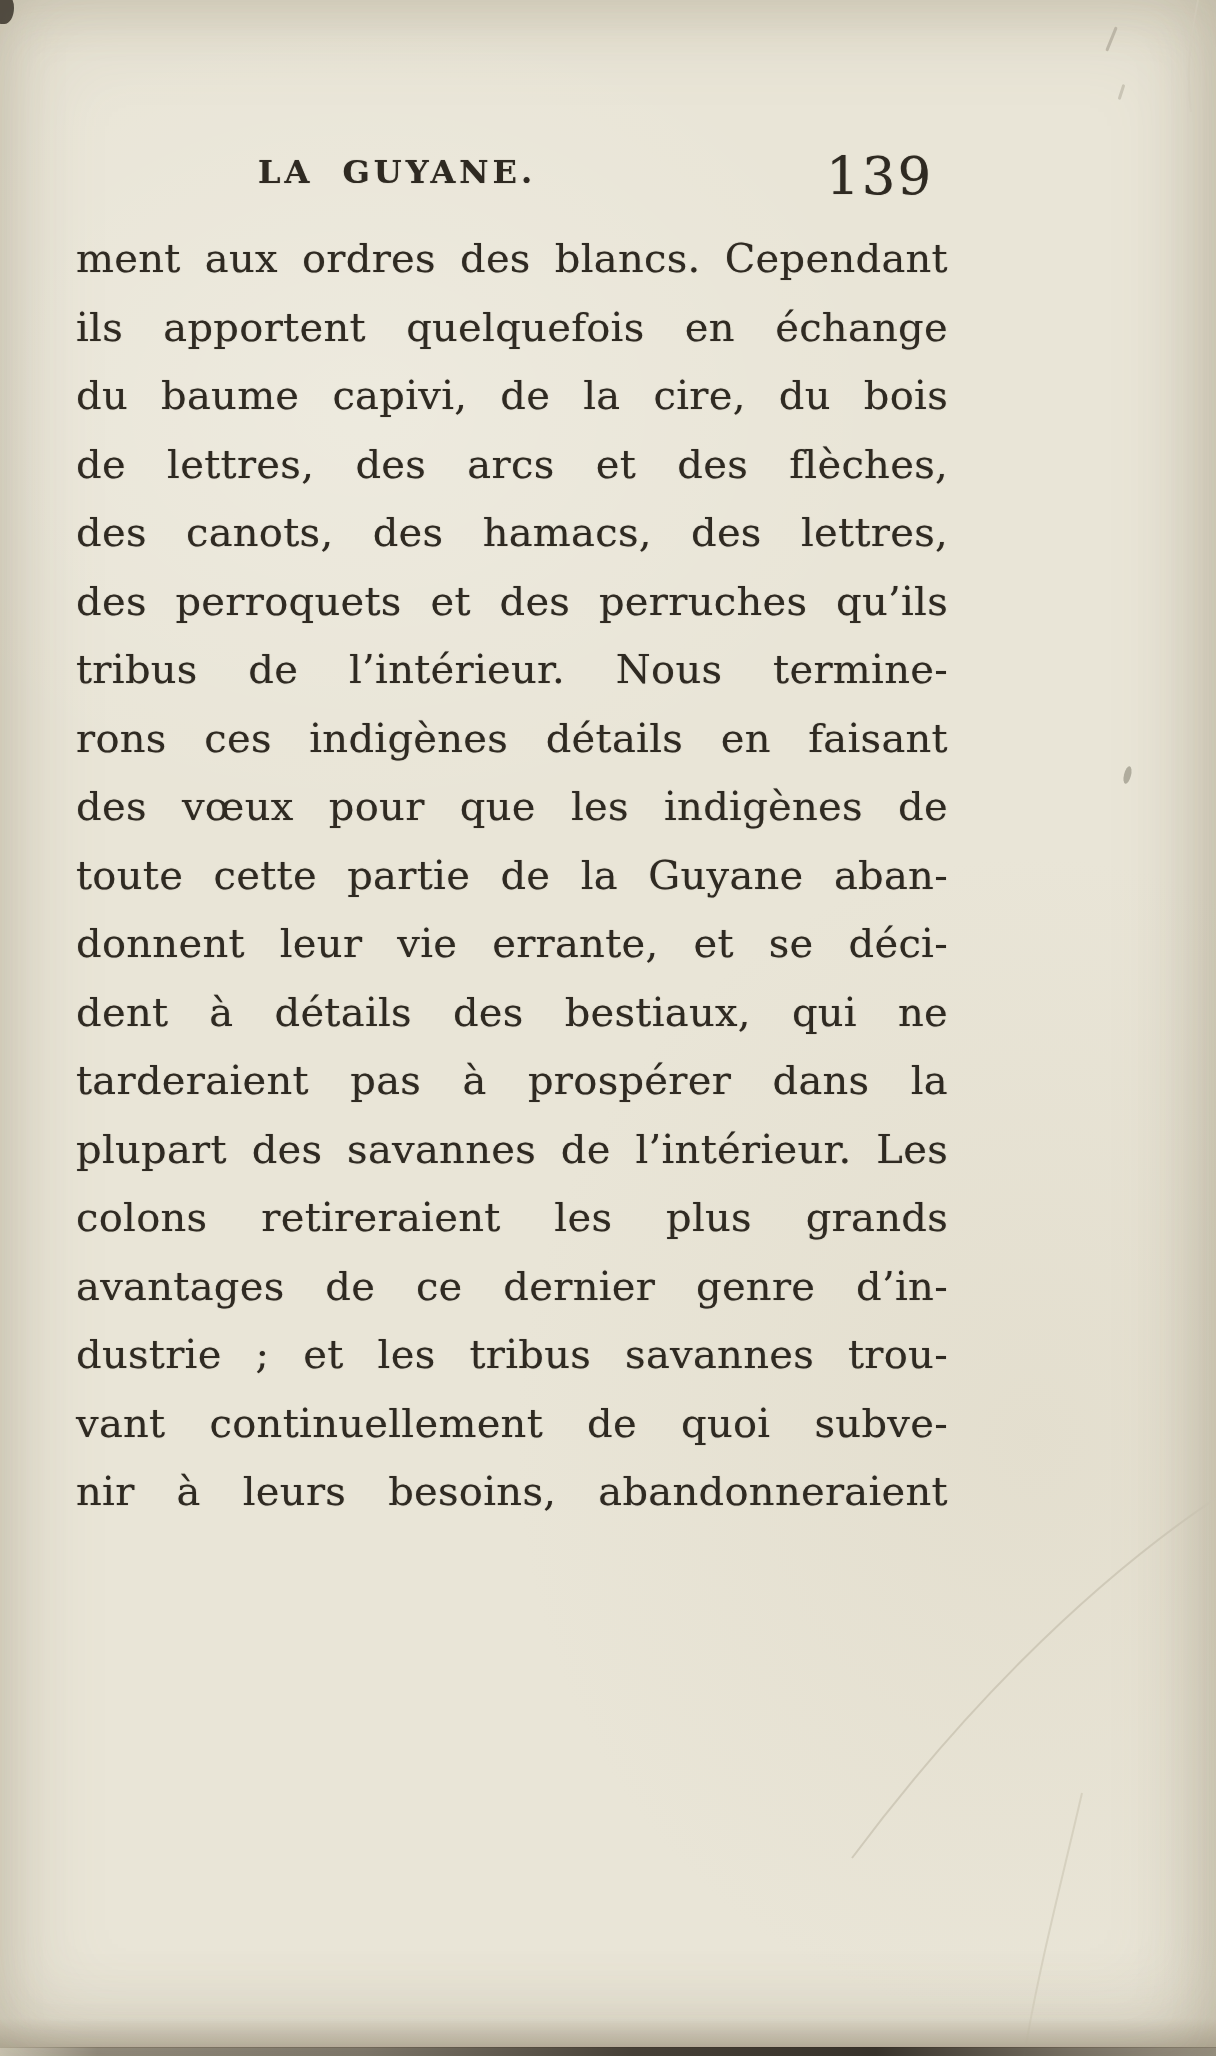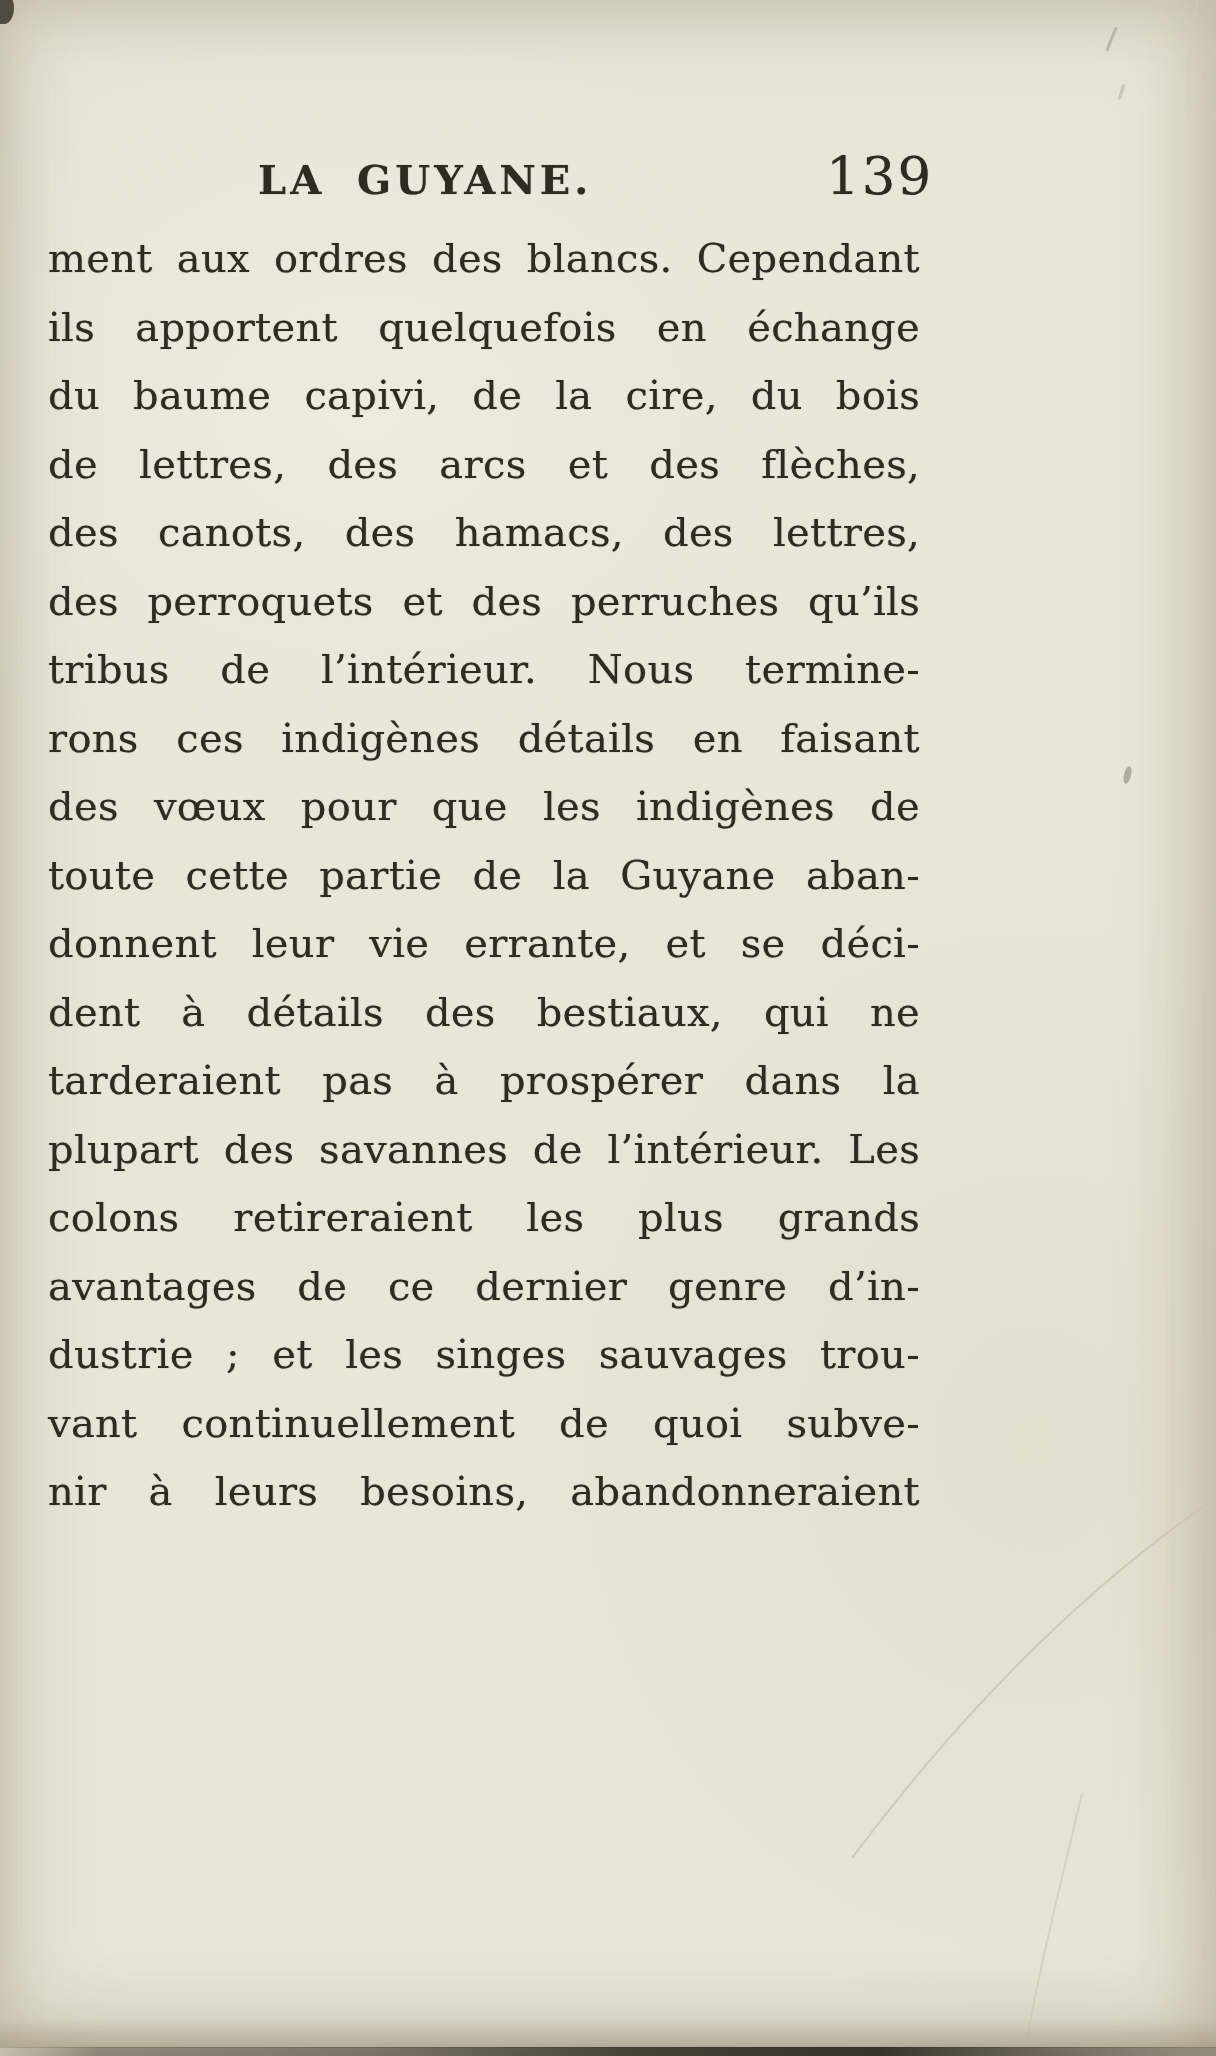--- a/index.html
+++ b/index.html
@@ -15,38 +15,38 @@
     box-shadow:
       inset 0 0 90px 18px rgba(138,126,98,0.18),
       inset -26px 0 60px rgba(138,126,98,0.10),
       inset 0 -36px 70px rgba(126,114,88,0.16),
       inset 0 18px 50px rgba(150,140,112,0.10);
     font-family:"DejaVu Serif", serif;
     color:#2f2a22;
   }
   .running-title{
     position:absolute;
-    left:258px; top:156px;
+    left:258px; top:148px;
     height:48px; line-height:48px;
-    font-size:40px; font-weight:bold;
+    font-size:32px; font-weight:bold;
     letter-spacing:4px; word-spacing:14px;
     white-space:nowrap;
     text-shadow:0 0 1px rgba(47,42,34,0.55);
   }
   .page-number{
     position:absolute;
     left:826px; top:152px;
     height:48px; line-height:48px;
     font-size:53px;
     letter-spacing:2px;
     text-shadow:0 0 1px rgba(47,42,34,0.45);
   }
   .text-block{
     position:absolute;
-    left:48px; top:224px;
+    left:76px; top:224px;
     width:872px;
   }
   .text-line{
     height:68.5px; line-height:68.5px;
     font-size:40px;
     letter-spacing:0.3px;
     text-align:justify;
     text-align-last:justify;
     white-space:nowrap;
     text-shadow:0 0 1px rgba(47,42,34,0.50);
@@ -102,21 +102,21 @@
     <div class="text-line">tribus de l’intérieur. Nous termine-</div>
     <div class="text-line">rons ces indigènes détails en faisant</div>
     <div class="text-line">des vœux pour que les indigènes de</div>
     <div class="text-line">toute cette partie de la Guyane aban-</div>
     <div class="text-line">donnent leur vie errante, et se déci-</div>
     <div class="text-line">dent à détails des bestiaux, qui ne</div>
     <div class="text-line">tarderaient pas à prospérer dans la</div>
     <div class="text-line">plupart des savannes de l’intérieur. Les</div>
     <div class="text-line">colons retireraient les plus grands</div>
     <div class="text-line">avantages de ce dernier genre d’in-</div>
-    <div class="text-line">dustrie ; et les singes sauvages trou-</div>
+    <div class="text-line">dustrie ; et les tribus savannes trou-</div>
     <div class="text-line">vant continuellement de quoi subve-</div>
     <div class="text-line">nir à leurs besoins, abandonneraient</div>
   </div>
 
   <svg class="creases" width="1216" height="2056" viewBox="0 0 1216 2056">
     <path d="M1216 1498 C1080 1590, 955 1720, 852 1858" fill="none" stroke="#c9c3b1" stroke-width="2" opacity="0.8"></path>
     <path d="M1082 1793 C1062 1880, 1040 1962, 1024 2056" fill="none" stroke="#cfc9b7" stroke-width="2" opacity="0.7"></path>
     <path d="M1198 0 C1190 40, 1186 72, 1191 112" fill="none" stroke="#d2ccba" stroke-width="2" opacity="0.6"></path>
   </svg>
 

